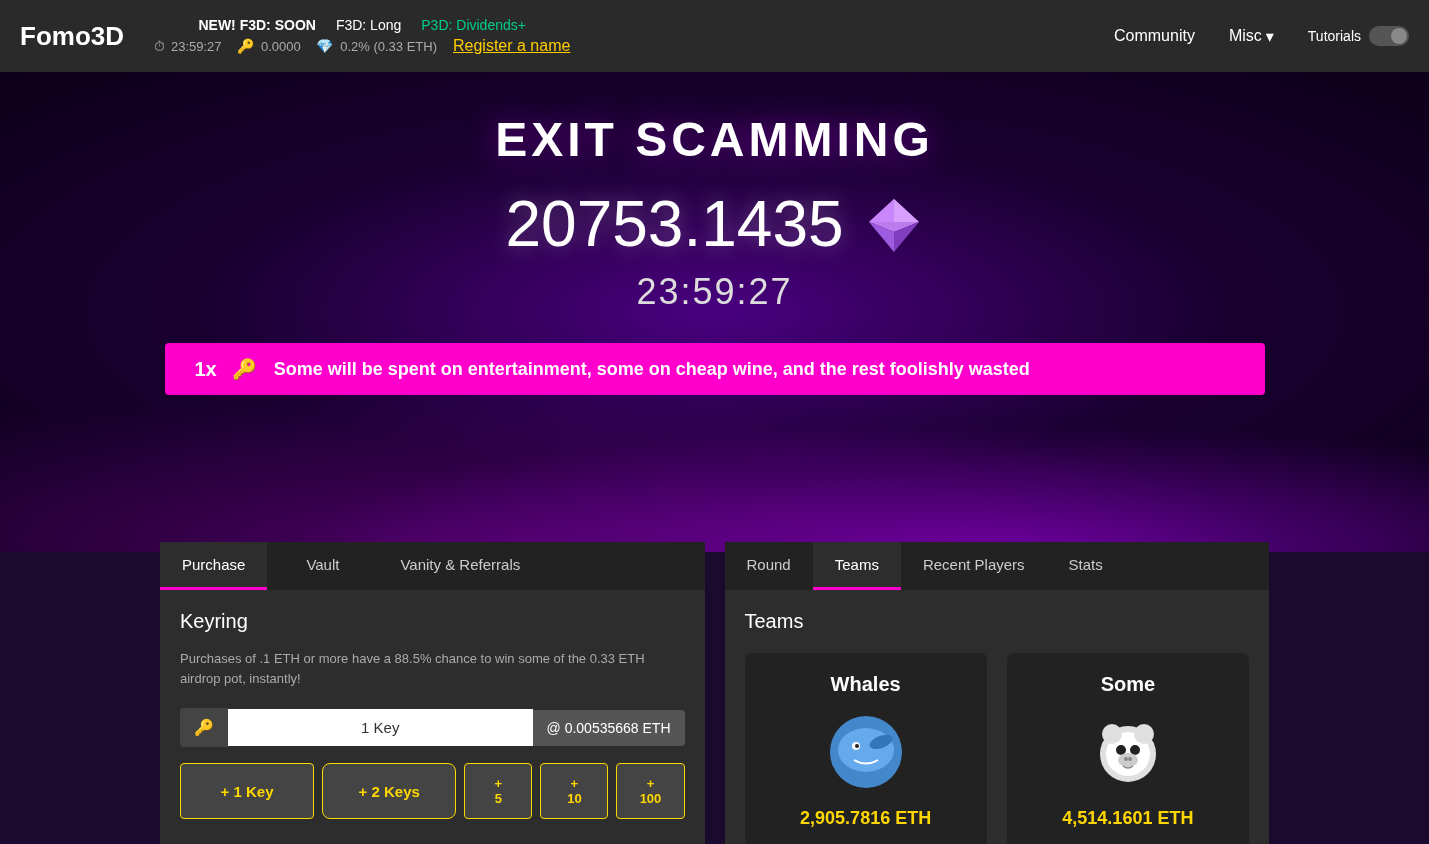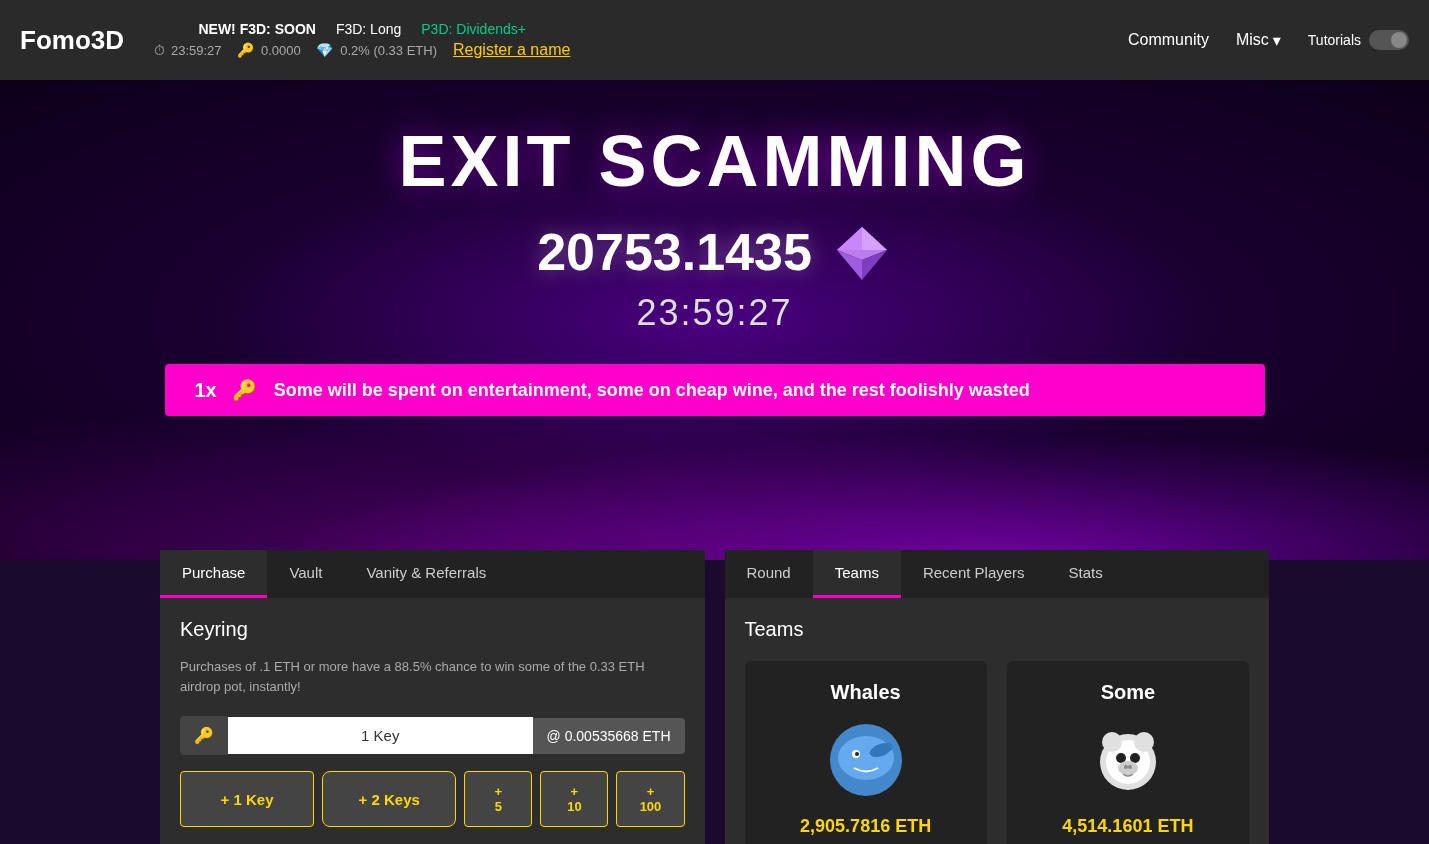--- a/index.html
+++ b/index.html
@@ -11,21 +11,21 @@
       min-height: 844px;
       overflow-x: hidden;
     }
 
     
     .navbar {
       background: #2a2a2a;
       display: flex;
       align-items: center;
       padding: 0 20px;
-      height: 80px;
+      height: 72px;
       position: relative;
       z-index: 10;
     }
     .navbar-brand {
       font-size: 26px;
       font-weight: bold;
       color: #fff;
       margin-right: 30px;
       white-space: nowrap;
     }
@@ -47,21 +47,21 @@
       font-size: 13px;
       color: #aaa;
     }
     .nav-link-soon { color: #fff; font-size: 14px; font-weight: bold; }
     .nav-link-f3d { color: #fff; font-size: 14px; }
     .nav-link-p3d { color: #00cc88; font-size: 14px; font-weight: normal; }
     .nav-link-register { color: #ffcc00; font-size: 16px; text-decoration: underline; cursor: pointer; }
     .navbar-right {
       display: flex;
       align-items: center;
-      gap: 27px;
+      gap: 34px;
     }
     .nav-right-link {
       color: #fff;
       font-size: 16px;
       cursor: pointer;
     }
     .misc-dropdown {
       display: flex;
       align-items: center;
       gap: 4px;
@@ -102,37 +102,37 @@
     }
     .hero::before {
       content: '';
       position: absolute;
       bottom: 0; left: 0; right: 0;
       height: 180px;
       background: radial-gradient(ellipse at 30% 100%, #aa00cc55 0%, transparent 60%),
                   radial-gradient(ellipse at 70% 100%, #660099 0%, transparent 50%);
     }
     .hero-title {
-      font-size: 72px;
+      font-size: 48px;
       font-weight: 900;
       letter-spacing: 4px;
       color: #fff;
       text-shadow: 0 0 30px rgba(200,0,255,0.5);
       margin-bottom: 20px;
     }
     .hero-amount {
       display: flex;
       align-items: center;
       justify-content: center;
       gap: 20px;
       margin-bottom: 10px;
     }
     .hero-amount-value {
-      font-size: 52px;
-      font-weight: 700;
+      font-size: 64px;
+      font-weight: 400;
       color: #fff;
       text-shadow: 0 0 20px rgba(255,255,255,0.3);
       text-align: right;
     }
     .eth-diamond {
       width: 60px;
       height: 60px;
     }
     .hero-timer {
       font-size: 36px;
@@ -172,20 +172,21 @@
     
     .left-panel {
       background: #2d2d2d;
       border-radius: 4px;
       flex: 1;
       min-width: 530px;
     }
     .tabs {
       display: flex;
       background: #222;
+      gap: 17px;
     }
     .tab {
       padding: 14px 22px;
       font-size: 15px;
       cursor: pointer;
       color: #ccc;
       border-bottom: 3px solid transparent;
     }
     .tab.active {
       background: #2d2d2d;

